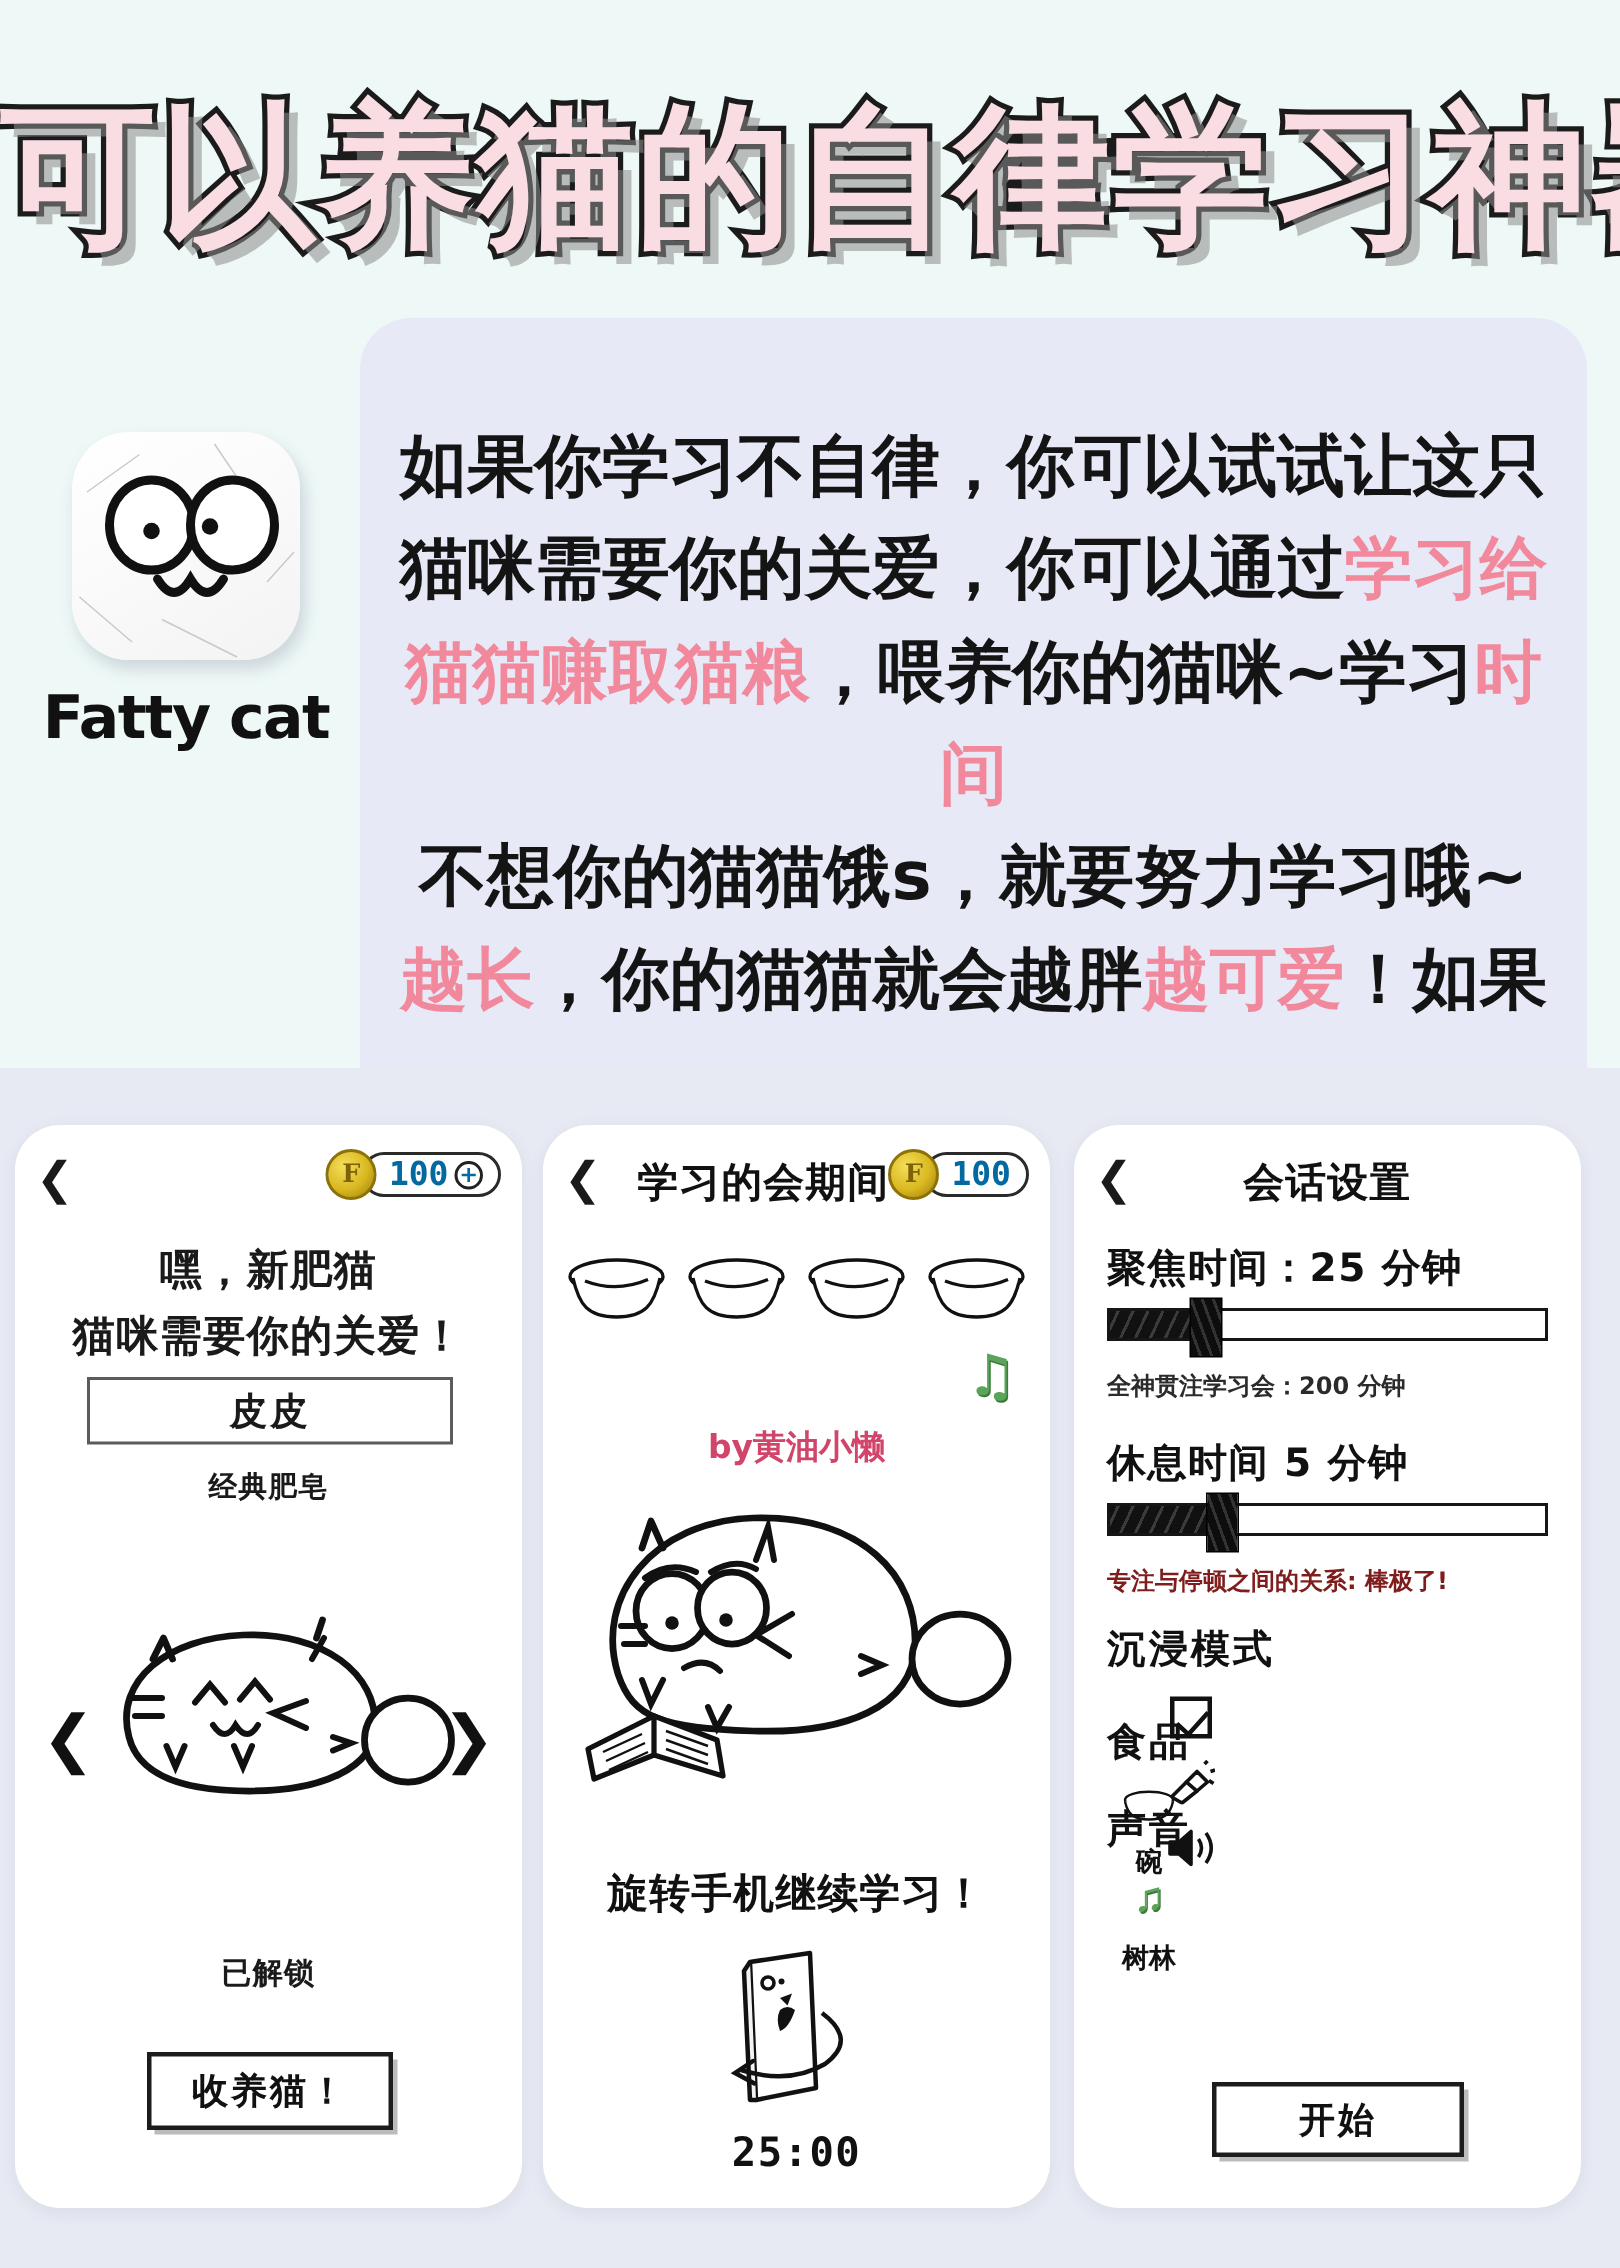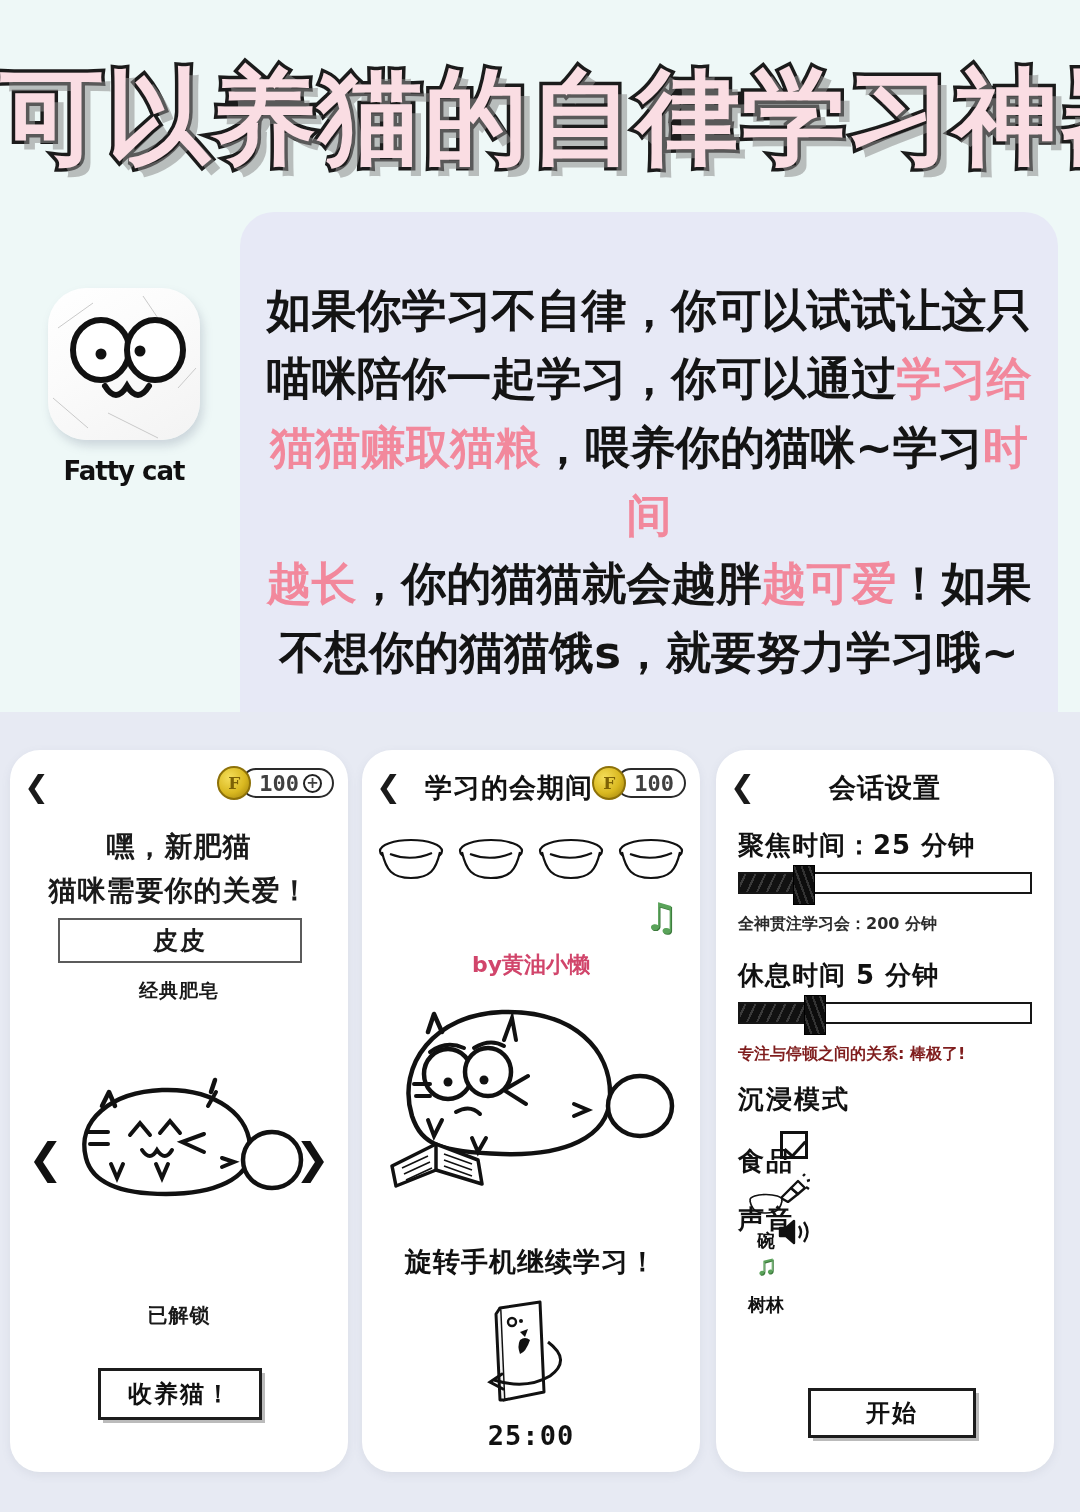--- a/index.html
+++ b/index.html
@@ -34,21 +34,21 @@
   .app-icon {
     width: 152px; height: 152px; margin: 0 auto;
     border-radius: 38px;
     background: linear-gradient(150deg,#ffffff 0%,#fbfbfb 40%,#f3f3f3 100%);
     box-shadow: 3px 6px 10px rgba(120,130,150,.28);
     position: relative; overflow: hidden;
   }
   .app-icon svg { position: absolute; left: 0; top: 0; }
   .app-name {
     margin-top: 16px;
-    font-size: 26px; font-weight: bold; color: #111;
+    font-size: 40px; font-weight: bold; color: #111;
     font-family: "DejaVu Sans", sans-serif;
     letter-spacing: -1px;
   }
   .desc-card {
     position: absolute; left: 240px; top: 212px;
     width: 818px; height: 540px;
     background: #e7e9f6;
     border-radius: 34px;
     padding: 30px 24px;
     display: flex; align-items: center; justify-content: center;
@@ -98,21 +98,21 @@
     display: flex; align-items: center; justify-content: center;
     font-size: 17px; font-weight: bold; color: #7d6206;
     font-family: "DejaVu Serif", serif;
     position: relative; z-index: 2;
   }
   .coin-pill {
     height: 30px; margin-left: -10px; padding: 0 10px 0 16px;
     border: 2px solid #2a2a2a; border-radius: 16px; background: #fff;
     display: flex; align-items: center; gap: 4px;
     font-family: "DejaVu Sans Mono", monospace;
-    font-size: 22px; font-weight: bold; color: #404040;
+    font-size: 22px; font-weight: bold; color: #0369a1;
   }
   .plus-circle {
     width: 19px; height: 19px; border: 2px solid #222; border-radius: 50%;
     display: flex; align-items: center; justify-content: center;
     font-size: 15px; line-height: 1; font-weight: bold; font-family: "DejaVu Sans", sans-serif;
   }
 
   
   .s1-heading {
     position: absolute; top: 78px; width: 100%; text-align: center;
@@ -251,24 +251,24 @@
         <circle cx="92" cy="63" r="5.5" fill="#111"></circle>
         <path d="M57 98 q11 18 22 0 q11 18 22 0" fill="none" stroke="#111" stroke-width="6" stroke-linecap="round"></path>
       </svg>
     </div>
     <div class="app-name">Fatty cat</div>
   </div>
 
   <div class="desc-card" style="background: rgb(231, 233, 246);">
     <div class="desc-text" id="desc-text">
         <div><span>如果你学习不自律，你可以试试让这只</span></div>
-        <div><span>喵咪陪你一起学习，你可以通过</span><span class="hl" style="color: rgb(242, 136, 156);">学习给</span></div>
+        <div><span>猫咪需要你的关爱，你可以通过</span><span class="hl" style="color: rgb(242, 136, 156);">学习给</span></div>
         <div><span class="hl" style="color: rgb(242, 136, 156);">猫猫赚取猫粮</span><span>，喂养你的猫咪~学习</span><span class="hl" style="color: rgb(242, 136, 156);">时间</span></div>
+        <div><span>不想你的猫猫饿s，就要努力学习哦~</span></div>
         <div><span class="hl" style="color: rgb(242, 136, 156);">越长</span><span>，你的猫猫就会越胖</span><span class="hl" style="color: rgb(242, 136, 156);">越可爱</span><span>！如果</span></div>
-        <div><span>不想你的猫猫饿s，就要努力学习哦~</span></div>
       </div>
   </div>
 </div>
 
 <div class="strip" style="background: rgb(231, 234, 243);">
 
   <div class="phone" id="phone1">
     <div class="topbar">
       <div class="back-arrow">❮</div>
       <div class="coin-badge" style="right:14px; top:16px;">

